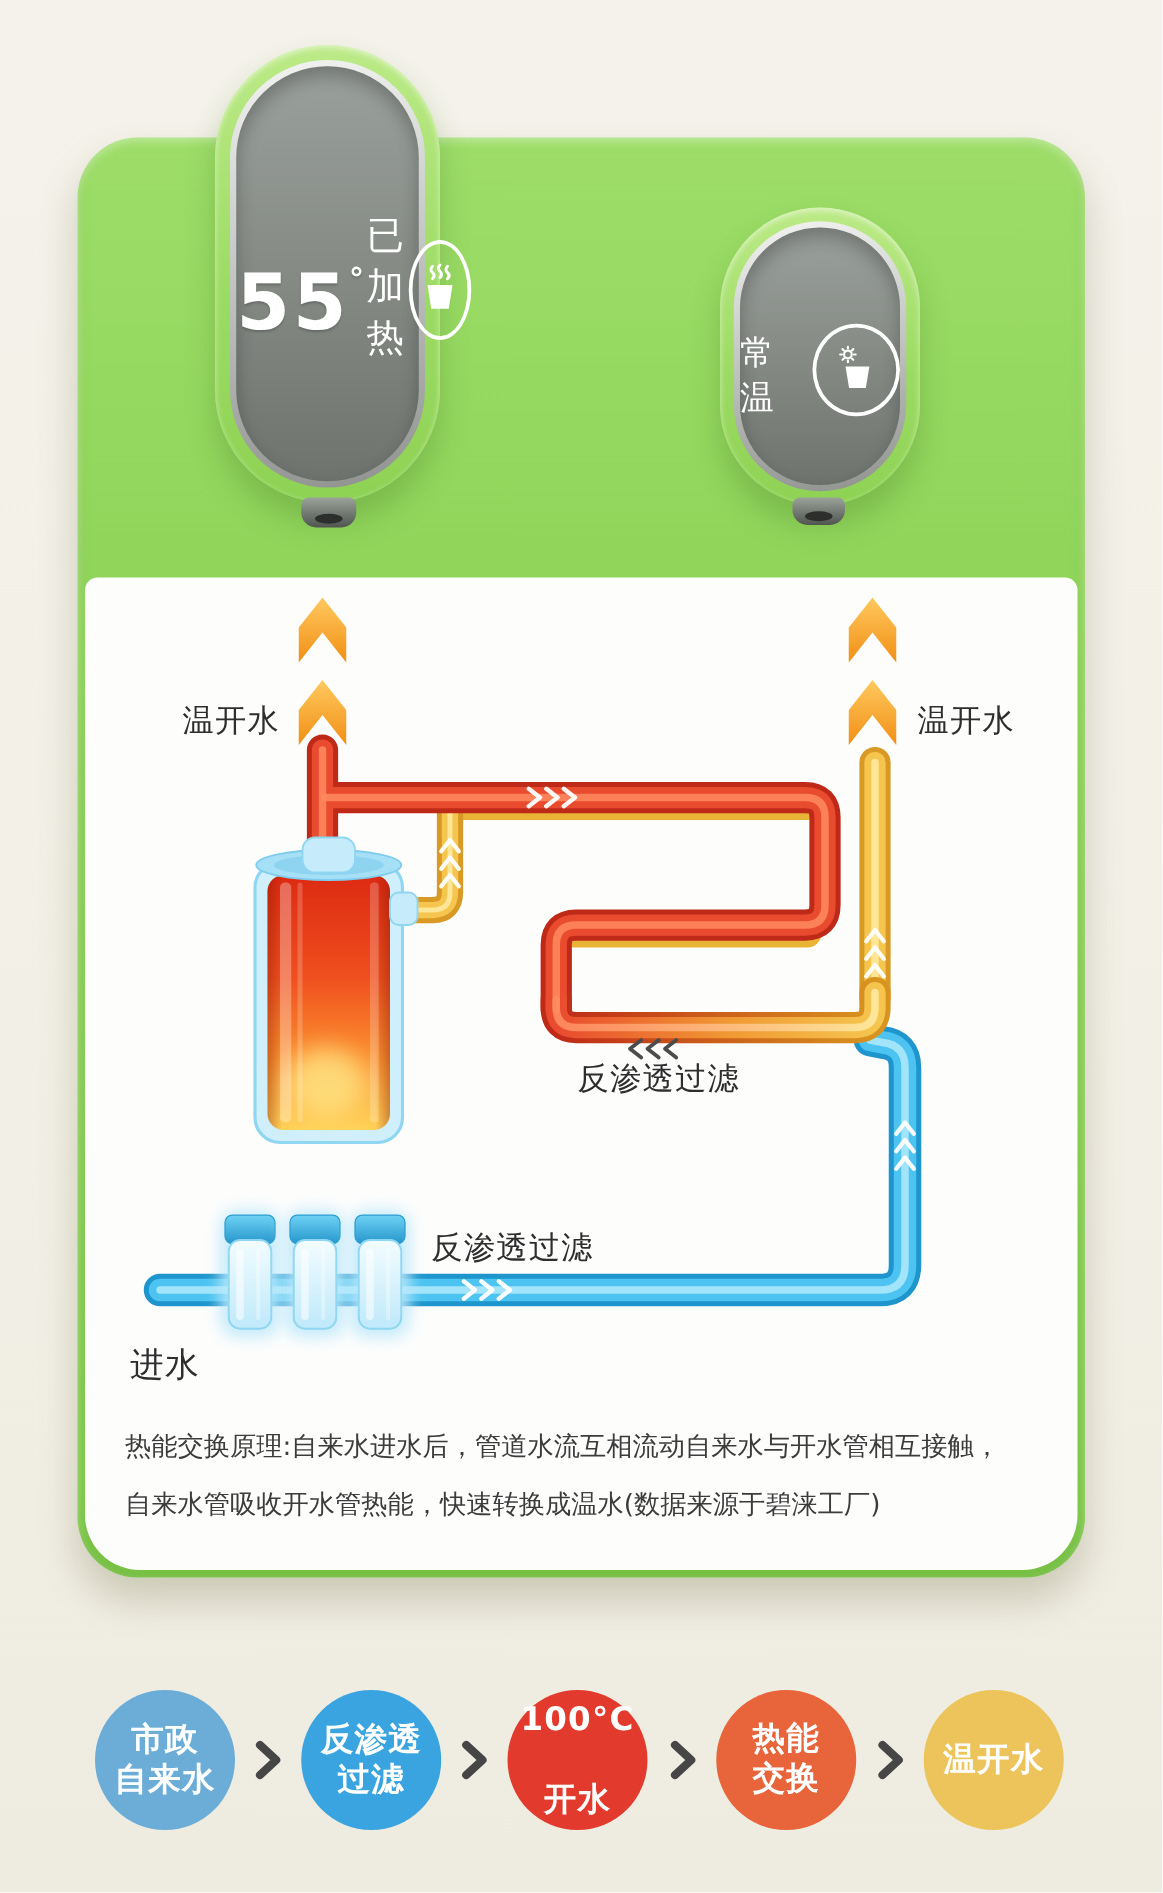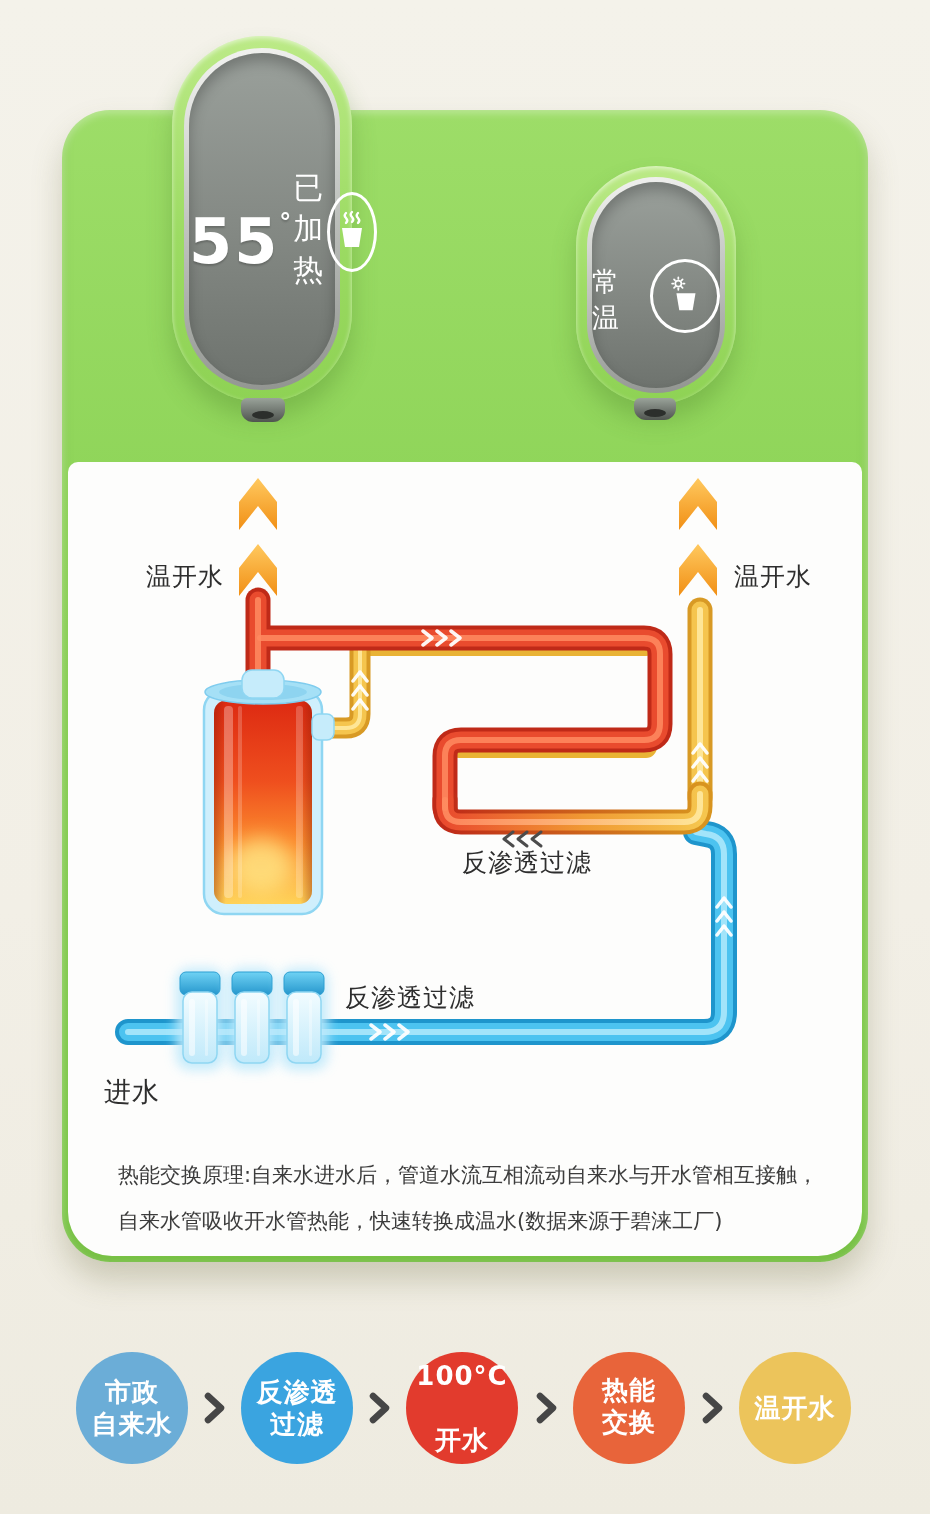--- a/index.html
+++ b/index.html
@@ -13,21 +13,21 @@
 
   
   .panel{position:absolute;left:6px;right:6px;top:352px;bottom:6px;background:#fdfdfc;border-radius:10px 10px 44px 44px;}
   .diagram-svg{position:absolute;left:0;top:0;width:794px;height:660px;}
   .dlabel{position:absolute;color:#2e2e2e;font-size:25px;letter-spacing:1px;}
   .warm-left{left:78px;top:98px;}
   .warm-right{left:666px;top:98px;}
   .hx{left:394px;top:384px;}
   .ro{left:277px;top:519px;}
   .inlet{left:36px;top:612px;font-size:27px;}
-  .desc{position:absolute;left:32px;top:672px;margin:18px;font-size:21px;line-height:46px;color:#3c3c3c;white-space:nowrap;}
+  .desc{position:absolute;left:32px;top:672px;margin:0;font-size:21px;line-height:46px;color:#3c3c3c;white-space:nowrap;}
 
   
   .oval{position:absolute;border-radius:999px;background:linear-gradient(180deg,#bcea87 0%,#9cdb63 55%,#8ed254 100%);
     box-shadow:0 16px 24px rgba(70,120,35,.30), inset 0 2px 5px rgba(255,255,255,.55);}
   .oval-left{left:110px;top:-74px;width:180px;height:366px;}
   .oval-right{left:514px;top:56px;width:132px;height:238px;padding-left:28px;}
   .rim{position:absolute;inset:12px;border-radius:999px;background:linear-gradient(170deg,#f4f4f2 0%,#c9ccc8 40%,#8f928e 100%);}
   .oval-right .rim{inset:11px;}
   .screen{position:absolute;inset:5px;border-radius:999px;background:linear-gradient(180deg,#9aa09b 0%,#838883 55%,#6e736e 100%);
     box-shadow:inset 0 8px 14px rgba(0,0,0,.25);display:flex;flex-direction:row;align-items:center;}

